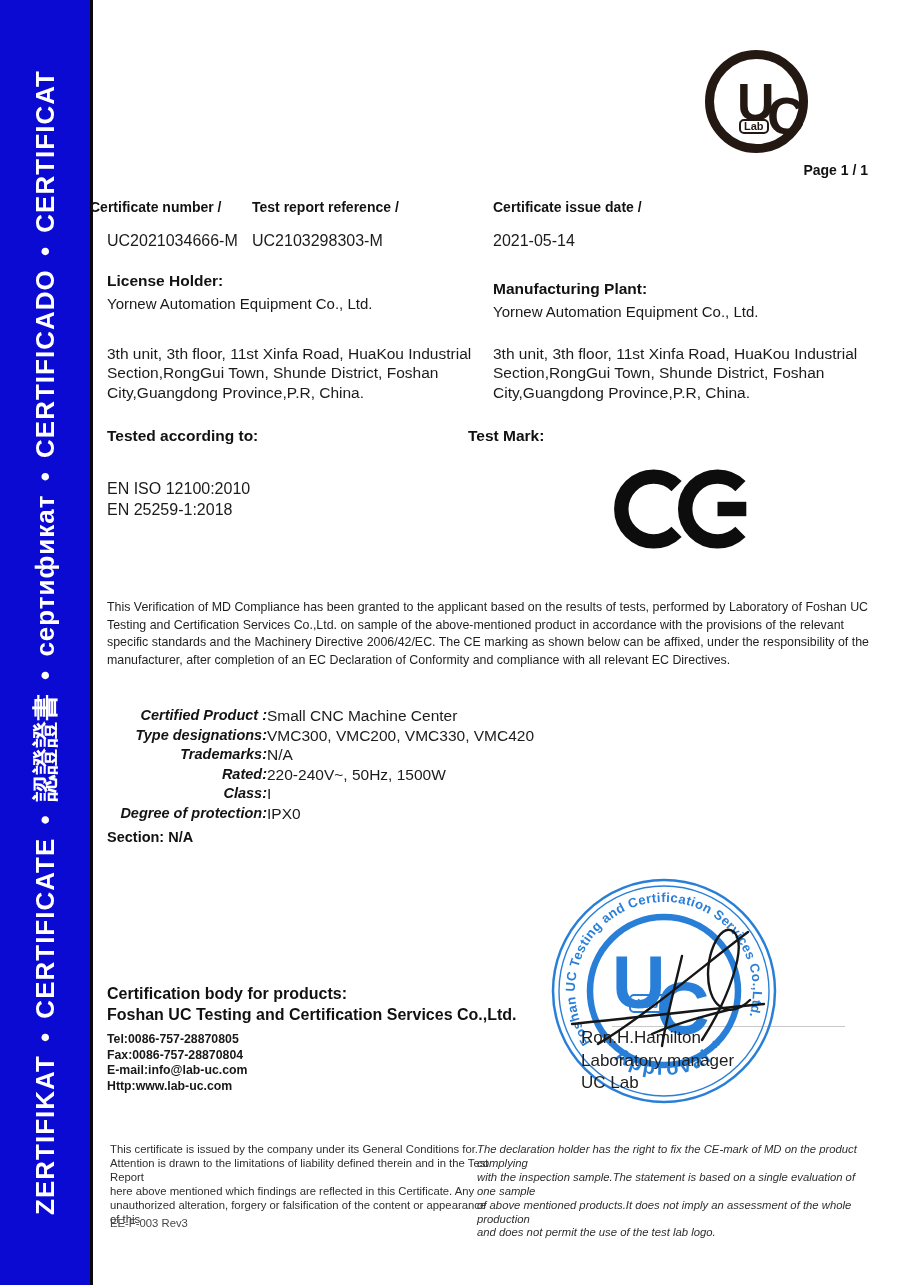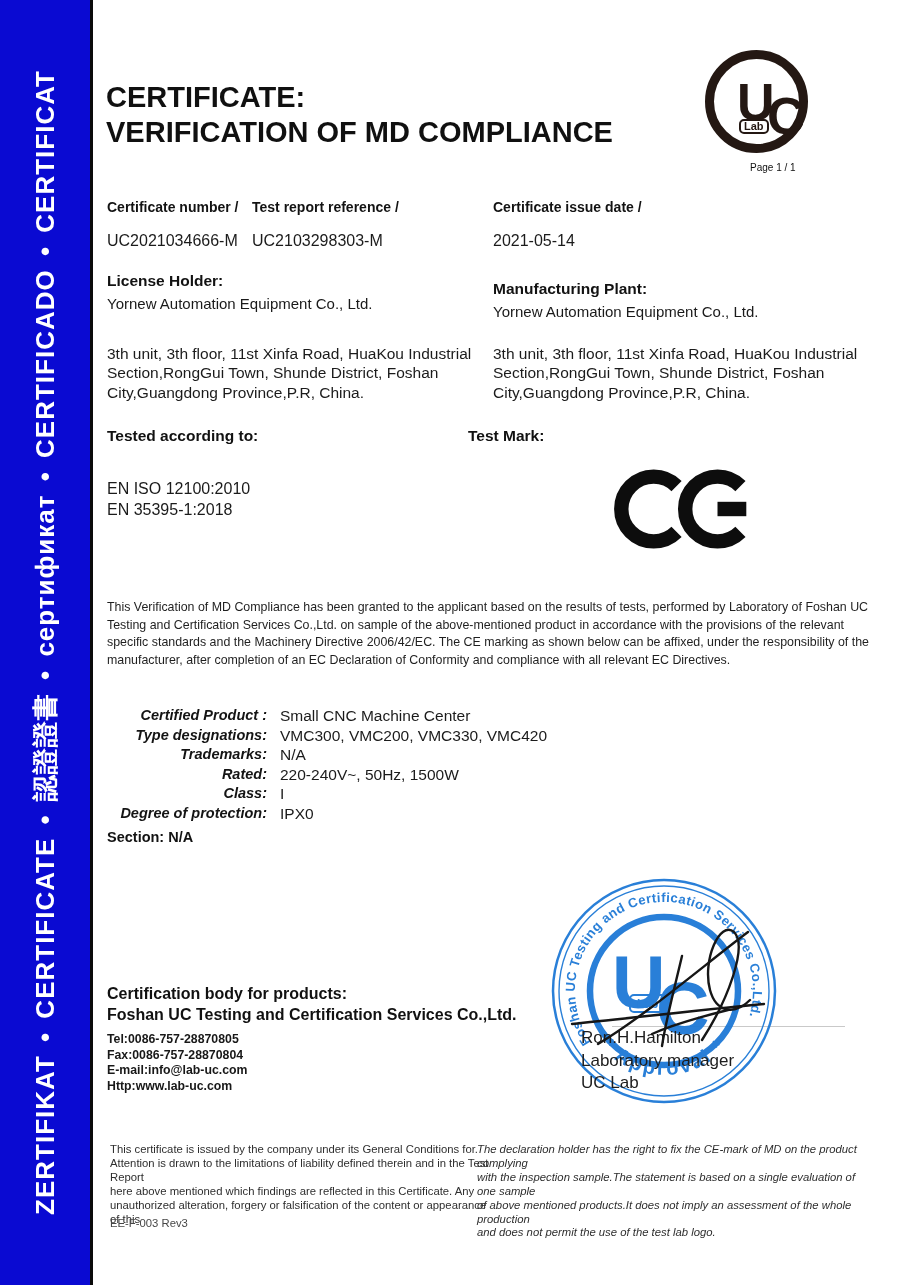--- a/index.html
+++ b/index.html
@@ -14,40 +14,40 @@
 
   
   .uc-logo{position:absolute;left:705px;top:50px;width:103px;height:103px;border:9px solid #241813;
            border-radius:50%;box-sizing:border-box;background:#fff;}
   .uc-logo span{position:absolute;color:#241813;font-weight:bold;line-height:1;}
   .uc-u{left:23px;top:17px;font-size:52px;}
   .uc-c{left:53px;top:31px;font-size:52px;}
   .uc-lab{left:25px;top:60px;font-size:11px;border:2px solid #241813;border-radius:5px;
           padding:0 3px;background:#ffffff;}
 
-  .page-indicator{position:absolute;left:750px;top:162px;width:118px;text-align:left;
-                  font-weight:normal;font-size:10px;color:#111;}
+  .page-indicator{position:absolute;left:750px;top:162px;width:118px;text-align:right;
+                  font-weight:bold;font-size:14px;color:#111;}
 
   .title{position:absolute;left:106px;top:80px;font-size:29px;font-weight:bold;color:#101010;line-height:35px;}
 
   .lbl{font-weight:bold;font-size:14px;color:#121212;}
   .val{font-size:16px;color:#1b1b1b;text-align:right;}
   .abs{position:absolute;}
 
   .holder-label{font-weight:bold;font-size:15.5px;color:#121212;}
   .holder-name{font-size:15px;margin-top:5px;}
   .address{font-size:15.5px;line-height:19.3px;color:#1b1b1b;}
   .sect-head{font-weight:bold;font-size:15.5px;color:#111;}
   .standards{font-size:16px;line-height:21px;color:#1b1b1b;}
 
   .statement{position:absolute;left:107px;top:599px;width:770px;font-size:12.4px;
              line-height:17.5px;color:#1f1f1f;}
 
   .spec-table{position:absolute;left:107px;top:706px;display:grid;
-              grid-template-columns:160px auto;column-gap:13px;}
+              grid-template-columns:160px auto;}
   .spec-label{font-weight:bold;font-style:italic;font-size:14.5px;text-align:right;
               line-height:19.6px;color:#141414;}
   .spec-value{font-size:15.5px;line-height:19.6px;color:#1b1b1b;}
 
   .remarks{position:absolute;left:107px;top:829px;font-weight:bold;font-size:14.5px;color:#121212;}
 
   .cert-body{position:absolute;left:107px;top:984px;font-weight:bold;font-size:16px;
              line-height:20.5px;color:#111;}
   .contacts{position:absolute;left:107px;top:1032px;font-weight:bold;font-size:12.3px;
             line-height:15.7px;color:#181818;}
@@ -77,26 +77,22 @@
   </aside>
 
   <div class="uc-logo">
     <span class="uc-u">U</span>
     <span class="uc-c">C</span>
     <span class="uc-lab">Lab</span>
   </div>
 
   <div class="page-indicator">Page  1 / 1</div>
 
-  <h1 class="title" style="margin:0;">
-    <div>CERTIFICATE:</div>
-    <div>VERIFICATION OF MD COMPLIANCE</div>
-  </h1>
-
-  <div class="abs lbl" style="left:107px;top:199px;text-align:right;">Certificate number /</div>
+
+  <div class="abs lbl" style="left:90px;top:199px;text-align:right;">Certificate number /</div>
   <div class="abs lbl" style="left:252px;top:199px;text-align:center;">Test report reference /</div>
   <div class="abs lbl" style="left:493px;top:199px;">Certificate issue date /</div>
 
   <div class="abs val" style="left:107px;top:232px;">UC2021034666-M</div>
   <div class="abs val" style="left:252px;top:232px;">UC2103298303-M</div>
   <div class="abs val" style="left:493px;top:232px;">2021-05-14</div>
 
   <div class="abs" style="left:107px;top:272px;">
     <div class="holder-label">License Holder:</div>
     <div class="holder-name">Yornew Automation Equipment Co., Ltd.</div>
@@ -115,21 +111,21 @@
     <div>3th unit, 3th floor, 11st Xinfa Road, HuaKou Industrial</div>
     <div>Section,RongGui Town, Shunde District, Foshan</div>
     <div>City,Guangdong Province,P.R, China.</div>
   </div>
 
   <div class="abs sect-head" style="left:107px;top:427px;text-align:center;">Tested according to:</div>
   <div class="abs sect-head" style="left:468px;top:427px;">Test Mark:</div>
 
   <div class="abs standards" style="left:107px;top:478px;">
     <div>EN ISO 12100:2010</div>
-    <div>EN 35395-1:2018</div>
+    <div>EN 25259-1:2018</div>
   </div>
 
   <svg class="ce-mark" width="144" height="94" viewBox="0 0 160 94">
     <path d="M 69.5 21.5 A 36 36 0 1 0 69.5 72.5" fill="none" stroke="#0d0d0d" stroke-width="16"></path>
     <path d="M 140.5 21.5 A 36 36 0 1 0 140.5 72.5" fill="none" stroke="#0d0d0d" stroke-width="16"></path>
     <path d="M 115 47 H 147" fill="none" stroke="#0d0d0d" stroke-width="16"></path>
   </svg>
 
   <p class="statement" style="margin:0;">This Verification of MD Compliance has been granted to the applicant based on the results of tests, performed by Laboratory of Foshan UC Testing and Certification Services Co.,Ltd. on sample of the above-mentioned product in accordance with the provisions of the relevant specific standards and the Machinery Directive 2006/42/EC. The CE marking as shown below can be affixed, under the responsibility of the manufacturer, after completion of an EC Declaration of Conformity and compliance with all relevant EC Directives.</p>
 

